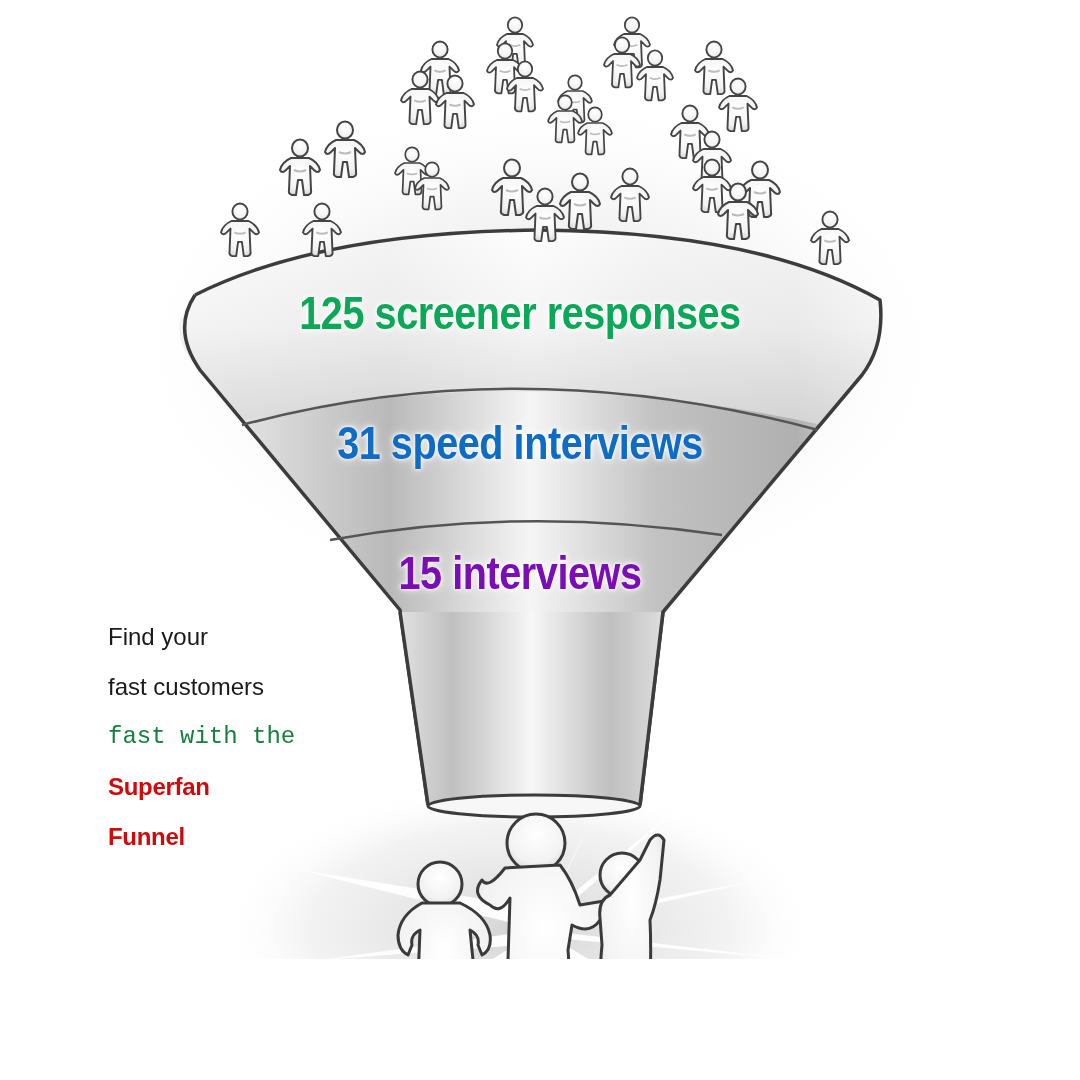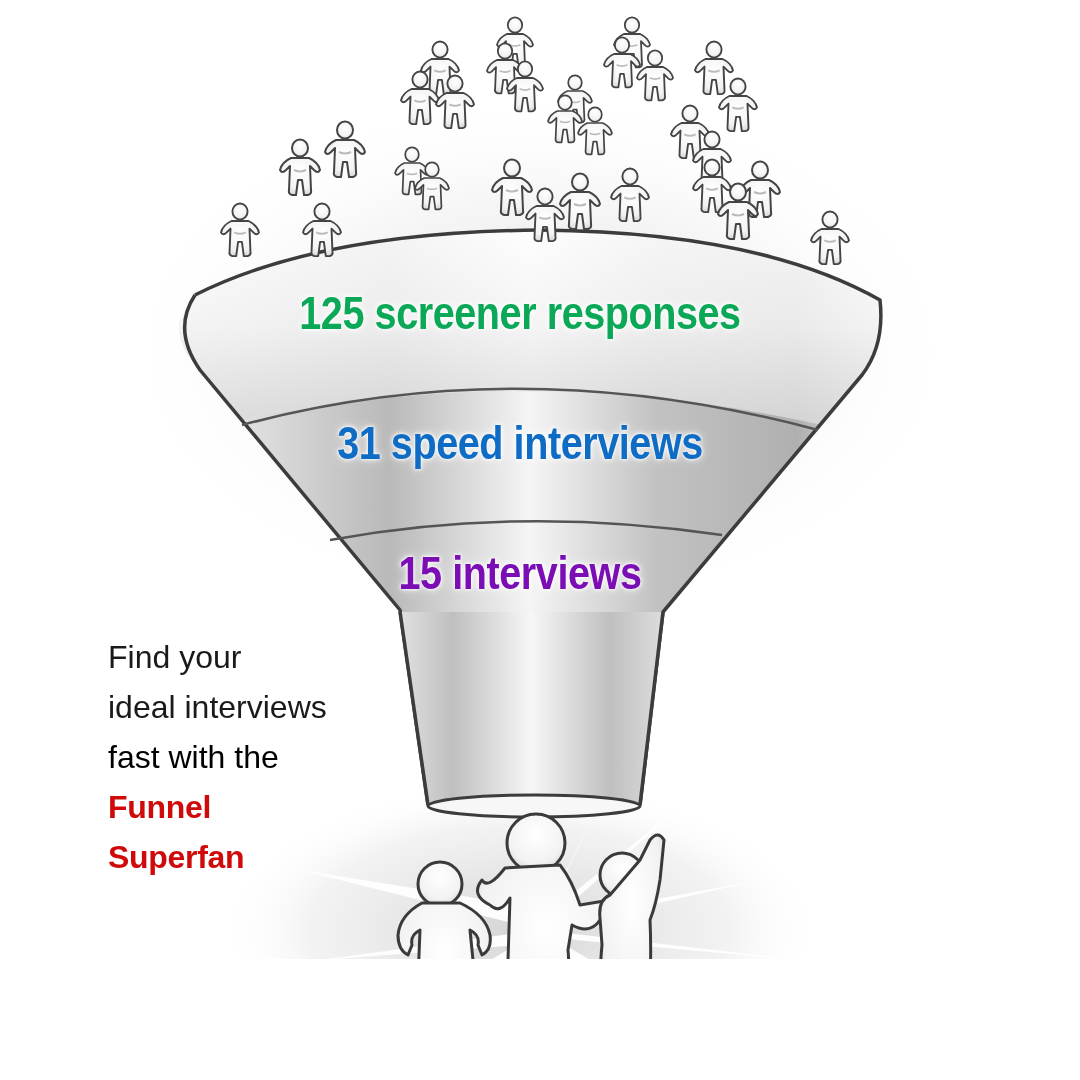--- a/index.html
+++ b/index.html
@@ -23,24 +23,24 @@
     transform-origin: center center;
     text-shadow: 0 0 6px rgba(255,255,255,0.95), 0 0 3px rgba(255,255,255,0.9), 0 0 12px rgba(255,255,255,0.7);
   }
   #label-top    { left: 160px; width: 720px; top: 286px; text-align: center; font-size: 46px; }
   #label-middle { left: 240px; width: 560px; top: 416px; text-align: center; font-size: 46px; }
   #label-bottom { left: 330px; width: 380px; top: 546px; text-align: center; font-size: 46px; }
 
   #caption {
     position: absolute;
     left: 108px;
-    top: 632px;
+    top: 612px;
     width: 300px;
     font-family: "Liberation Sans", "DejaVu Sans", sans-serif;
-    font-size: 32px;
+    font-size: 24px;
     line-height: 50px;
     color: #1a1a1a;
   }
   #caption .line { display: block; white-space: nowrap; }
   #caption .brand { font-weight: 700; letter-spacing: -0.3px; }
 </style>
 </head>
 <body>
 
 <div id="stage">
@@ -175,18 +175,18 @@
       </g>
     </g>
   </svg>
 
   <div id="label-top" class="stage-label" style="color: rgb(10, 168, 87);">125 screener responses</div>
   <div id="label-middle" class="stage-label" style="color: rgb(15, 108, 196);">31 speed interviews</div>
   <div id="label-bottom" class="stage-label" style="color: rgb(122, 13, 180);">15 interviews</div>
 
   <div id="caption">
     <span class="line" style="color: rgb(26, 26, 26);">Find your</span>
-    <span class="line" style="color: rgb(26, 26, 26);">ideal interviews</span>
-    <span class="line" style="color: #000000;">fast with the</span>
+    <span class="line" style="color: rgb(26, 26, 26);">fast customers</span>
+    <span class="line" style="color: #15803d; font-family: Liberation Mono, monospace;">fast with the</span>
+    <span class="line brand" style="color: rgb(208, 10, 10);">Superfan</span>
     <span class="line brand" style="color: rgb(208, 10, 10);">Funnel</span>
-    <span class="line brand" style="color: rgb(208, 10, 10);">Superfan</span>
   </div>
 </div>
 
 </body></html>

